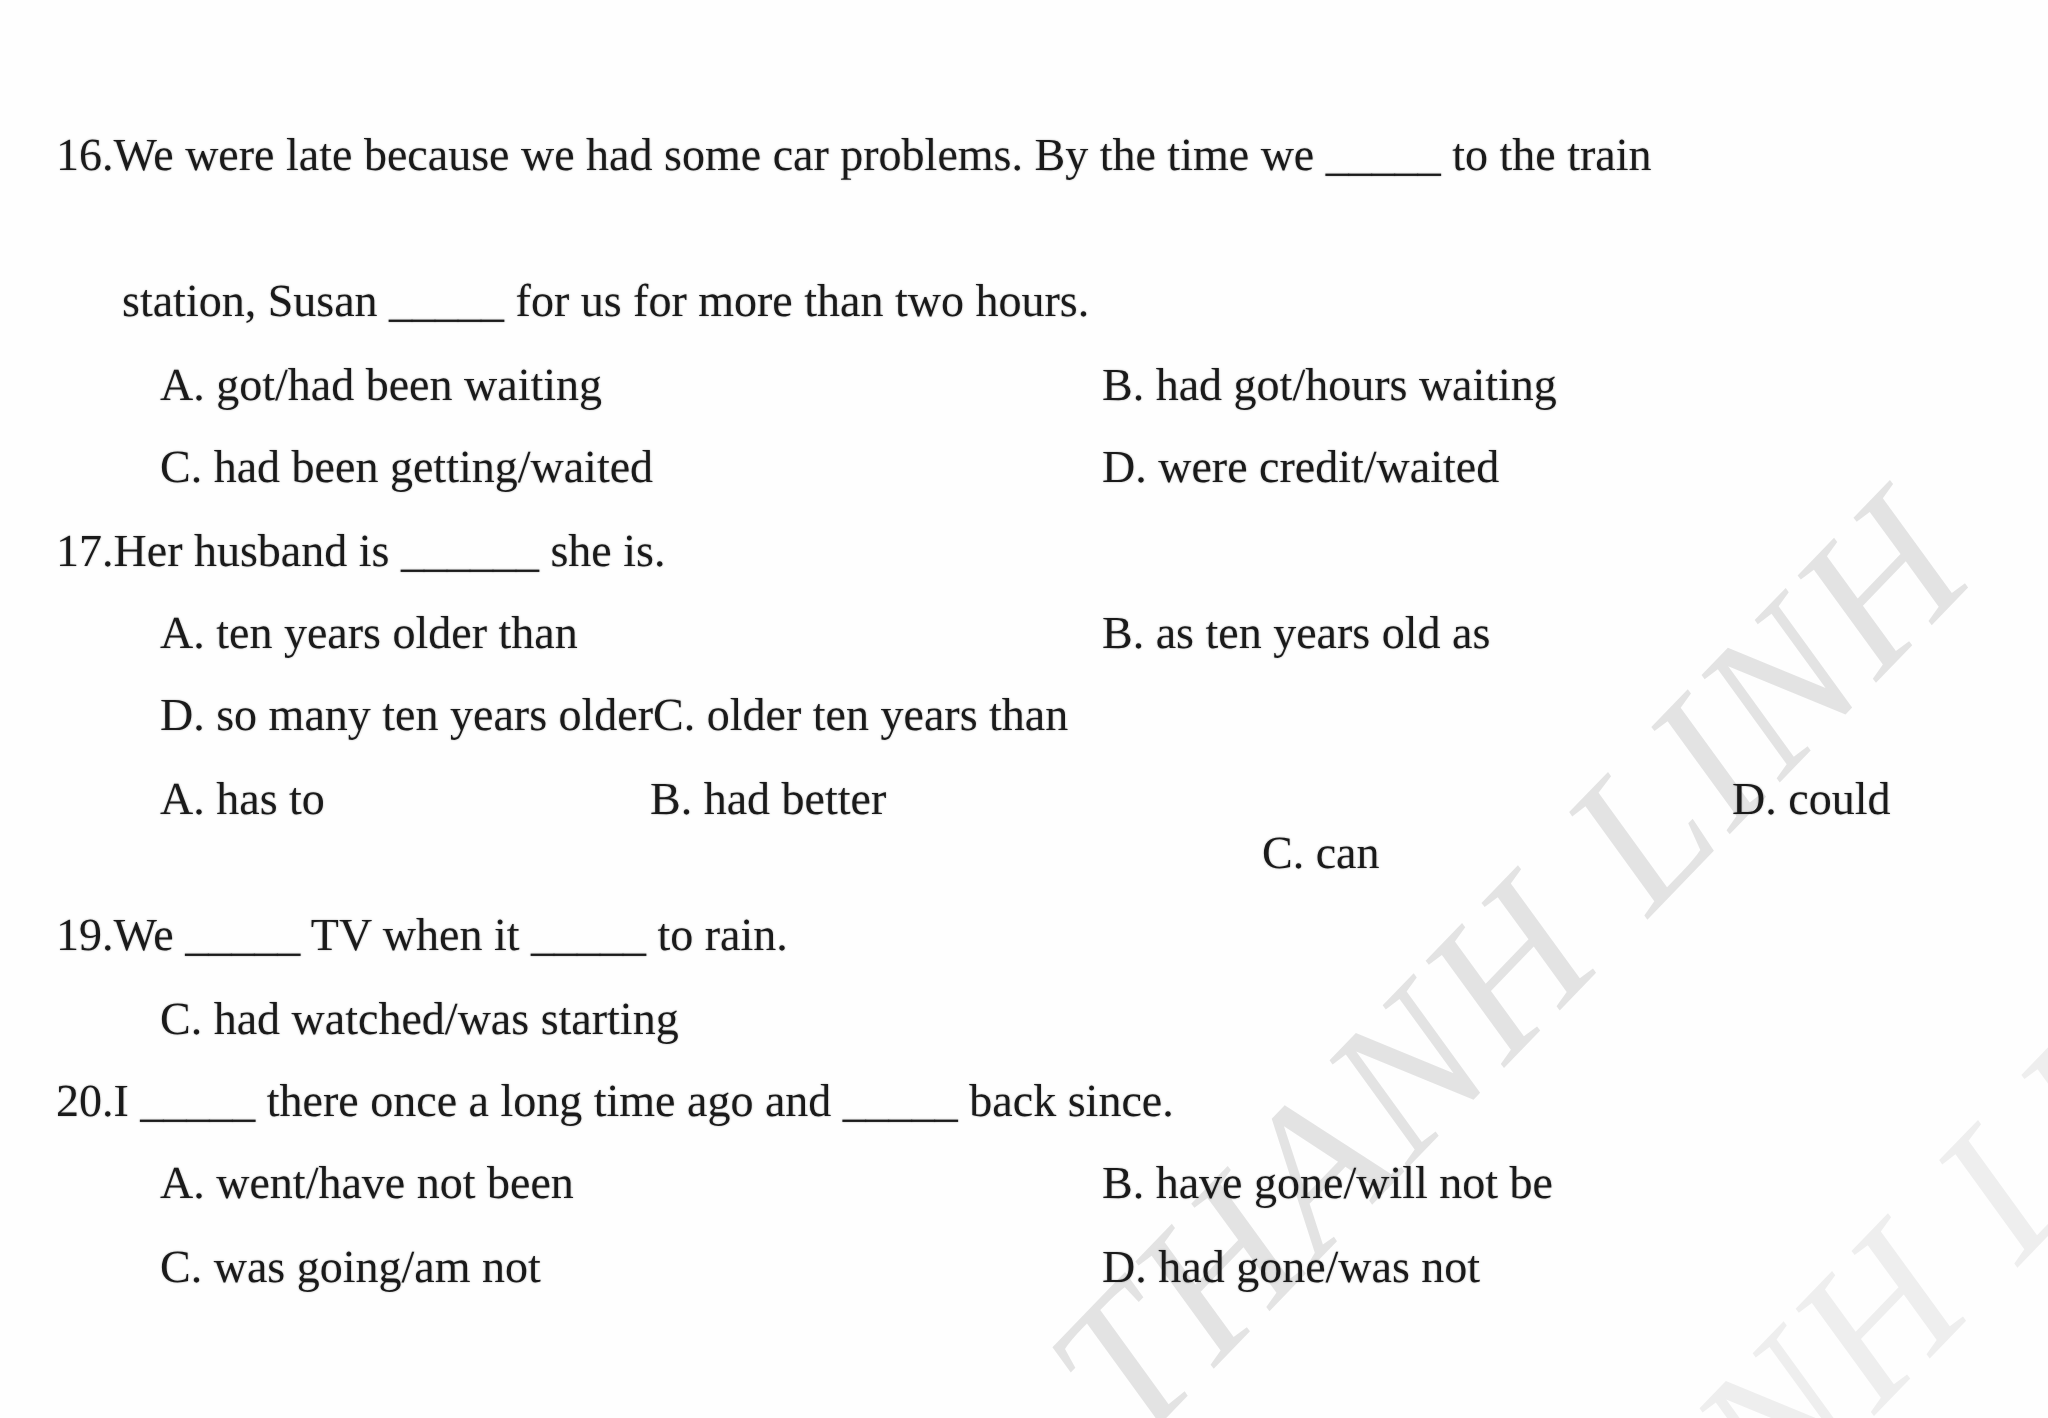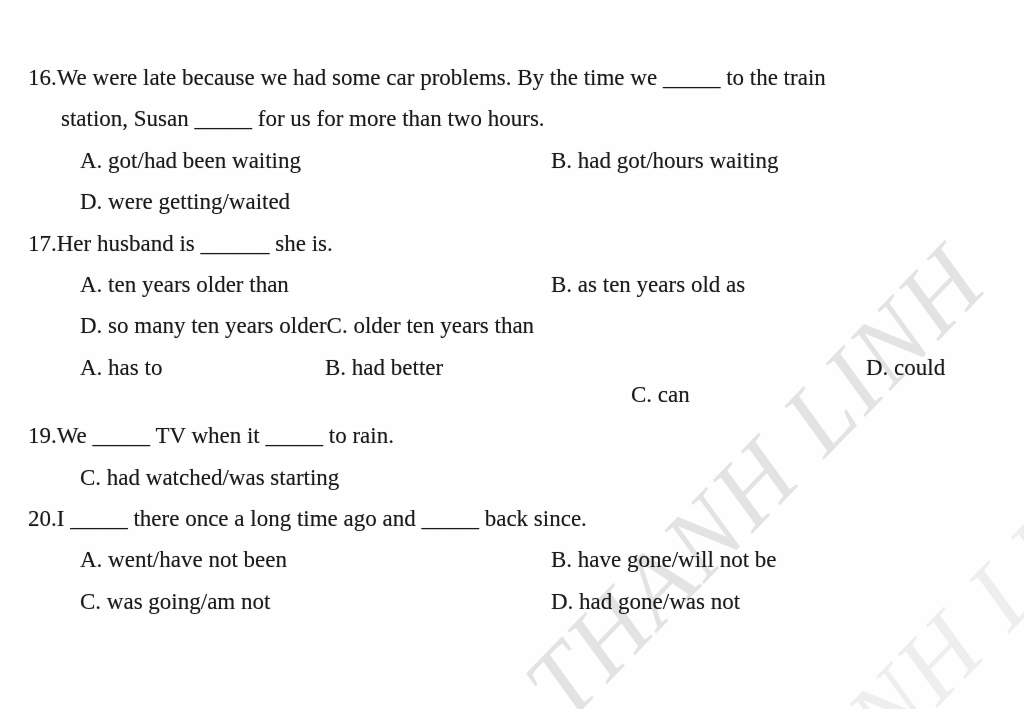--- a/index.html
+++ b/index.html
@@ -44,20 +44,21 @@
     left: 0;
     top: 57px;
     width: 1024px;
   }
   .qline {
     padding-left: 28px;
     white-space: nowrap;
   }
   .qline.cont {
     padding-left: 61px;
+    margin-top: 32px;
   }
   .optrow {
     display: flex;
     padding-left: 80px;
     white-space: nowrap;
   }
   .optrow .colA {
     flex: 0 0 471px;
   }
   .optrow4 .w1 { flex: 0 0 245px; }
@@ -76,21 +77,22 @@
   <div class="content">
 
     <div>
       <div class="qline">16.We were late because we had some car problems. By the time we _____ to the train</div>
       <div class="qline cont">station, Susan _____ for us for more than two hours.</div>
       <div class="optrow">
         <span class="opt colA">A. got/had been waiting</span>
         <span class="opt">B. had got/hours waiting</span>
       </div>
       <div class="optrow">
-        <span class="opt">D. were getting/waited</span>
+        <span class="opt colA">C. had been getting/waited</span>
+        <span class="opt">D. were credit/waited</span>
       </div>
     </div>
 
     <div>
       <div class="qline">17.Her husband is ______ she is.</div>
       <div class="optrow">
         <span class="opt colA">A. ten years older than</span>
         <span class="opt">B. as ten years old as</span>
       </div>
       <div class="optrow">

